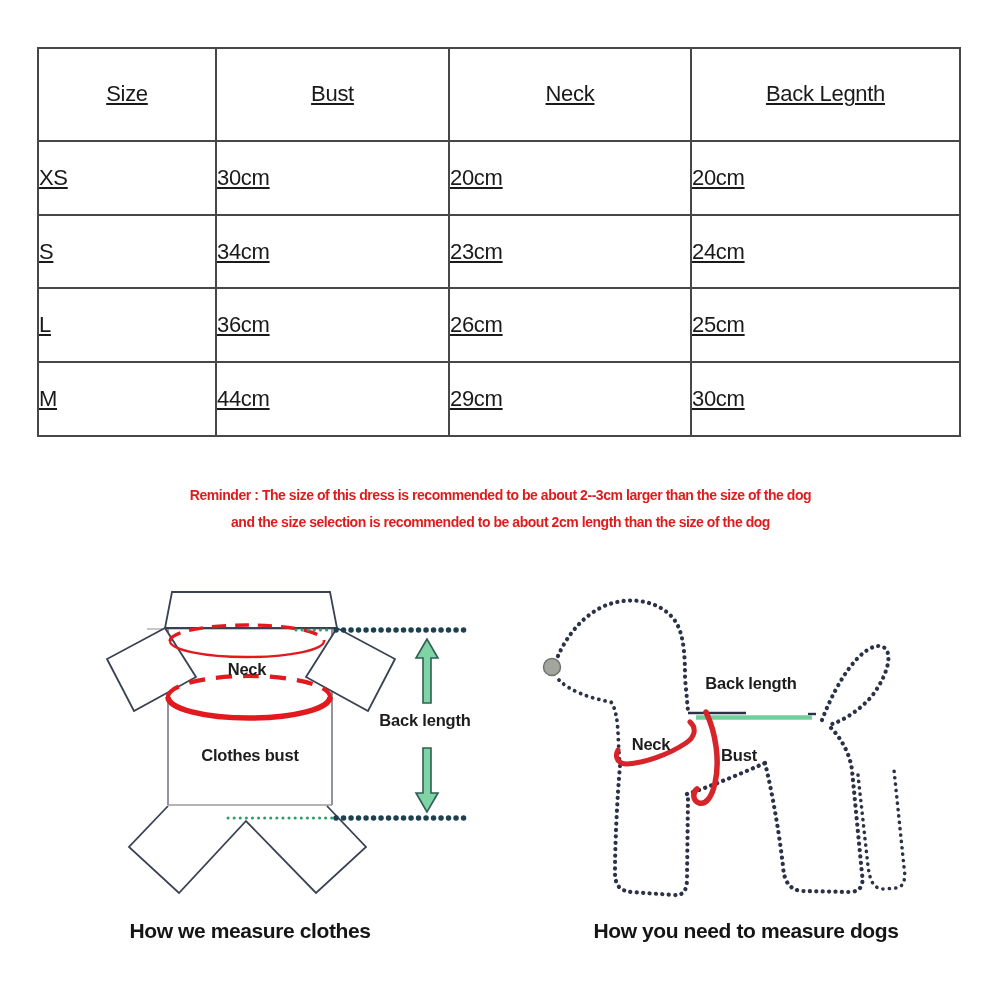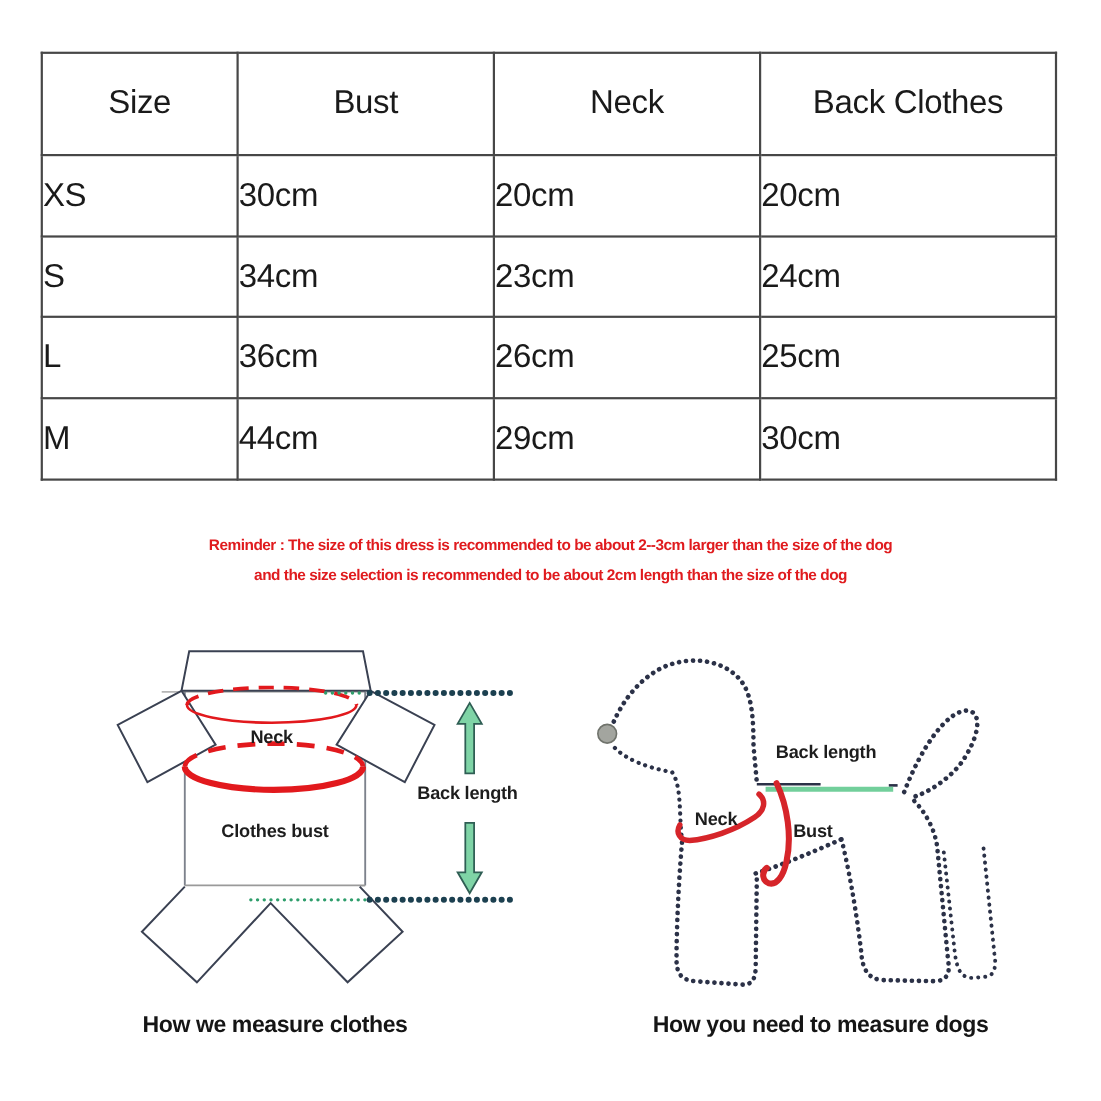--- a/index.html
+++ b/index.html
@@ -7,21 +7,21 @@
     position:relative;width:1001px;height:1001px;background:#ffffff;overflow:hidden;
     font-family:"Liberation Sans","DejaVu Sans",sans-serif;color:#1c1c1c;
   }
   
   table.size-table{
     position:absolute;left:37px;top:47px;width:922px;height:390px;
     border-collapse:collapse;table-layout:fixed;background:#fff;
   }
   .size-table th,.size-table td{
     border:2px solid #474747;vertical-align:middle;
-    font-size:30px;font-weight:400;color:#1a1a1a;padding:0;letter-spacing:-0.3px;
+    font-size:22px;font-weight:400;color:#1a1a1a;padding:0;letter-spacing:-0.3px;text-decoration:underline;
   }
   .size-table tr.hdr{height:78px;}
   .size-table tr.row{height:62px;margin-top:14px;}
   .size-table tr.row td{border-top-color:#6b6b6b;}
   
   .reminder{
     position:absolute;left:0;top:482px;width:1001px;text-align:center;
     color:#e01b1e;font-size:14px;font-weight:700;line-height:27px;letter-spacing:-0.45px;
   }
   
@@ -41,21 +41,21 @@
       <col style="width:178px">
         <col style="width:233px">
         <col style="width:242px">
         <col style="width:269px">
     </colgroup>
     <tbody>
         <tr class="hdr">
       <th>Size</th>
       <th>Bust</th>
       <th>Neck</th>
-      <th>Back Clothes</th>
+      <th>Back Legnth</th>
     </tr>
     <tr class="row">
       <td>XS</td>
       <td>30cm</td>
       <td>20cm</td>
       <td>20cm</td>
     </tr>
     <tr class="row">
       <td>S</td>
       <td>34cm</td>

